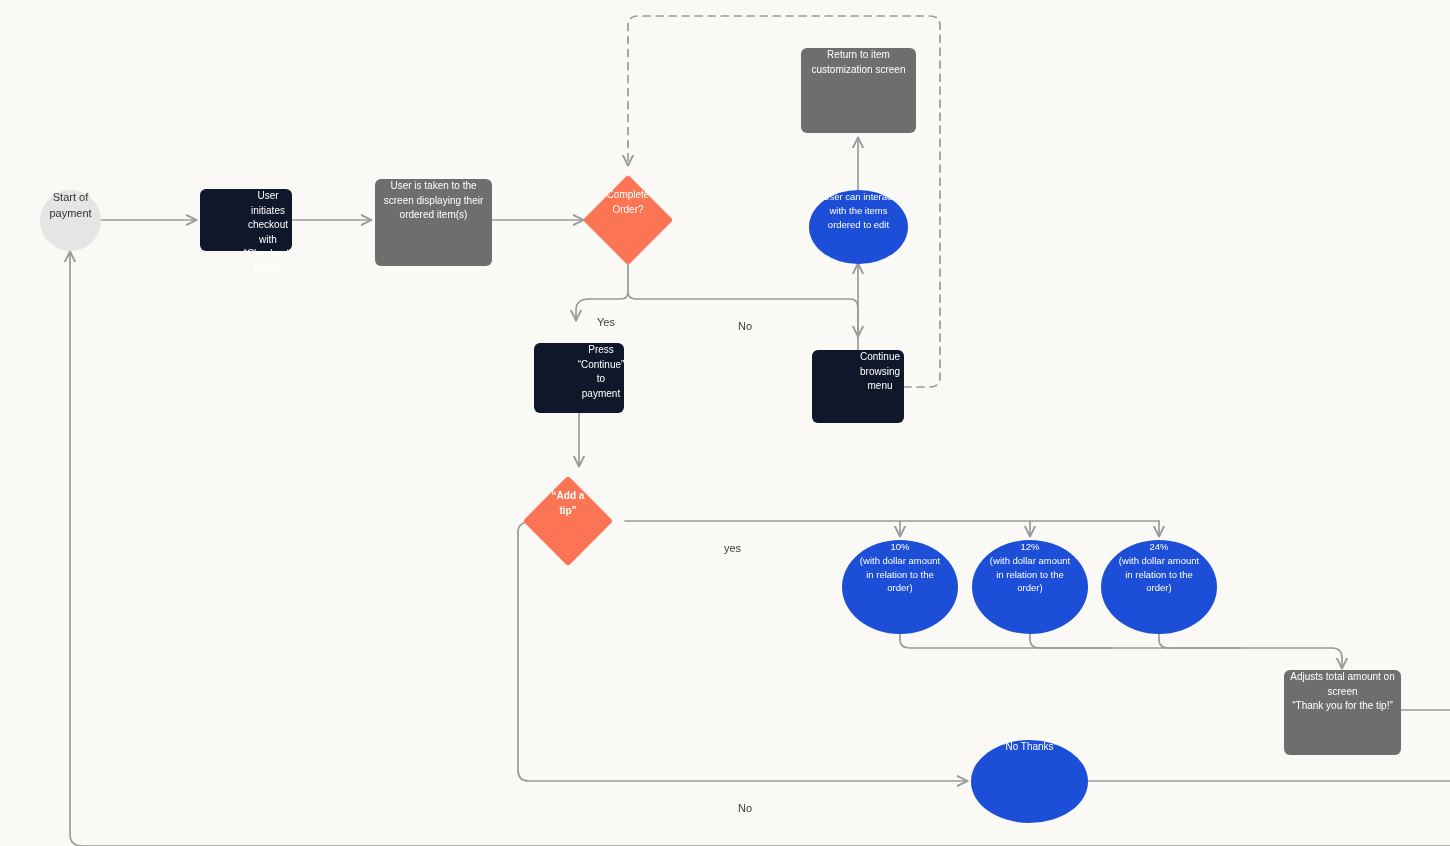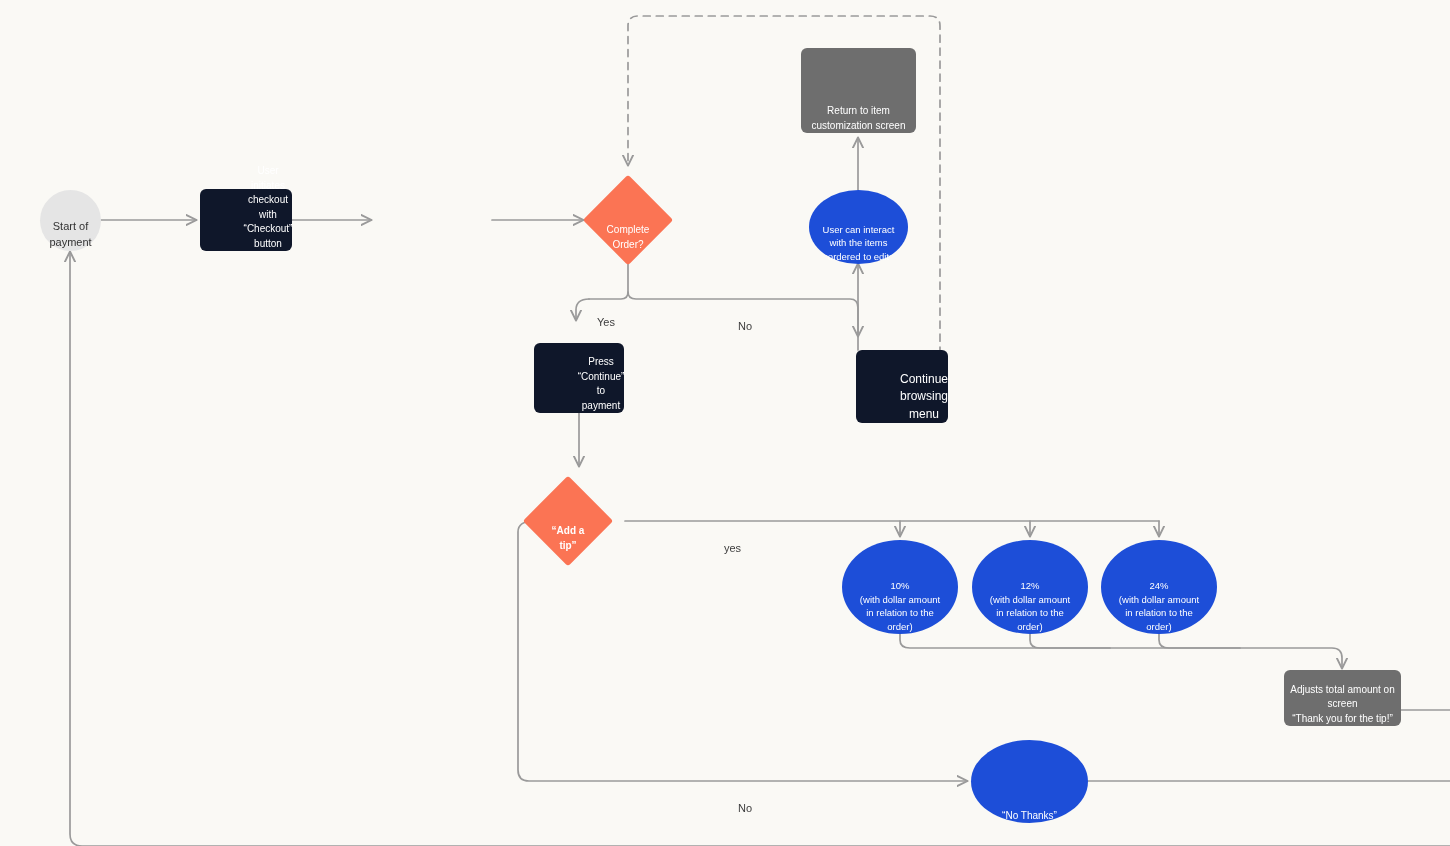--- a/index.html
+++ b/index.html
@@ -22,21 +22,21 @@
     position: absolute;
     left: 0;
     top: 0;
     width: 1450px;
     height: 846px;
     pointer-events: none;
   }
   .node {
     position: absolute;
     display: flex;
-    align-items: flex-end;
+    align-items: flex-start;
     justify-content: center;
     text-align: center;
     color: #ffffff;
     box-sizing: border-box;
   }
   .node .label {
     display: block;
     line-height: 1.45;
     white-space: pre-line;
     padding: 0 6px;
@@ -139,39 +139,44 @@
     <span class="label">Start of
 payment</span>
   </div>
 
   <div class="node n-rect-green" style="left:200px; top:189px; width:92px; height:62px; font-size:10px;">
     <span class="label">User initiates
 checkout with
 “Checkout” button</span>
   </div>
 
+  <div class="node n-rect-gray" style="left:375px; top:179px; width:117px; height:87px; font-size:10px;">
+    <span class="label">User is taken to the
+screen displaying their
+ordered item(s)</span>
+  </div>
 
   <div class="node n-diamond" style="left:596px; top:188px; width:64px; height:64px; font-size:10px;">
     <div class="dia-shape"></div>
     <span class="label">Complete
 Order?</span>
   </div>
 
   <div class="node n-rect-gray" style="left:801px; top:48px; width:115px; height:85px; font-size:10px;">
     <span class="label">Return to item
 customization screen</span>
   </div>
 
   <div class="node n-ellipse-green" style="left:809px; top:190px; width:99px; height:74px; font-size:9.5px;">
     <span class="label">User can interact
 with the items
 ordered to edit</span>
   </div>
 
-  <div class="node n-rect-green" style="left:812px; top:350px; width:92px; height:73px; font-size:12px;margin-left:44px;">
+  <div class="node n-rect-green" style="left:812px; top:350px; width:92px; height:73px; font-size:10px;">
     <span class="label">Continue browsing
 menu</span>
   </div>
 
   <div class="node n-rect-green" style="left:534px; top:343px; width:90px; height:70px; font-size:10px;">
     <span class="label">Press “Continue”
 to payment</span>
   </div>
 
   <div class="node n-diamond" style="left:536px; top:489px; width:64px; height:64px; font-size:10px;font-weight:bold;">
@@ -193,21 +198,21 @@
 order)</span>
   </div>
 
   <div class="node n-ellipse-green" style="left:1101px; top:540px; width:116px; height:94px; font-size:9.5px;">
     <span class="label">24%
 (with dollar amount
 in relation to the
 order)</span>
   </div>
 
-  <div class="node n-rect-gray" style="left:1284px; top:670px; width:117px; height:56px; font-size:10px;">
+  <div class="node n-rect-gray" style="left:1284px; top:670px; width:117px; height:85px; font-size:10px;">
     <span class="label">Adjusts total amount on
 screen
 “Thank you for the tip!”</span>
   </div>
 
   <div class="node n-ellipse-green" style="left:971px; top:740px; width:117px; height:83px; font-size:10px;">
     <span class="label">“No Thanks”</span>
   </div>
 
   <div class="edge-label" style="left:592px; top:288px;">Yes</div>

